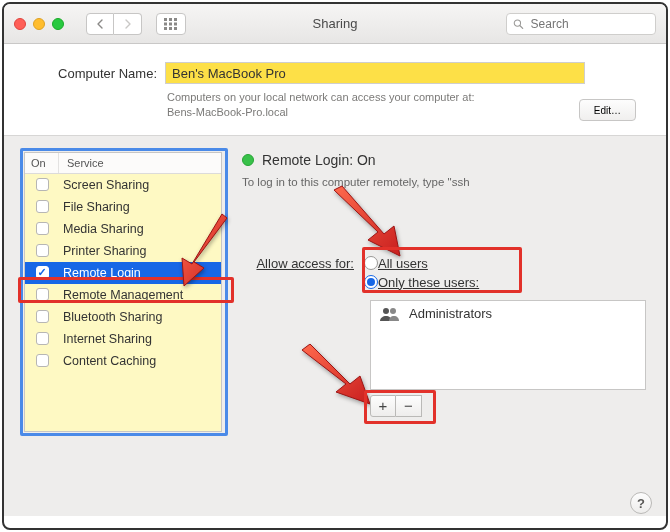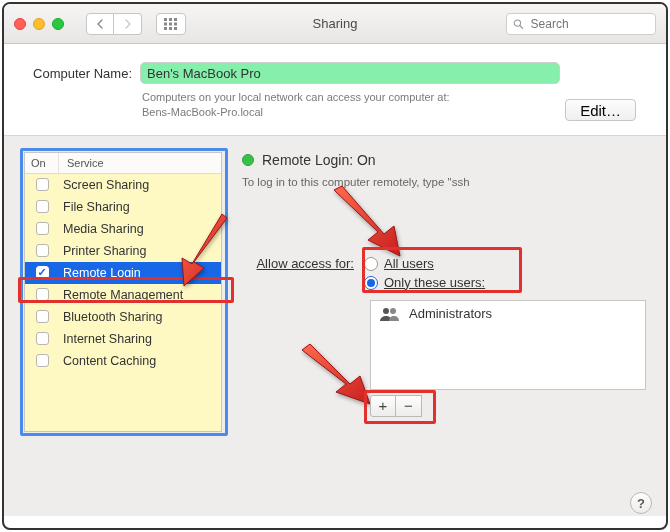--- a/index.html
+++ b/index.html
@@ -52,33 +52,33 @@
   .win-title { position:absolute; left:0; right:0; text-align:center; font-size:13px; color:#4a4a4a; pointer-events:none;}
   .searchwrap {
     margin-left:auto;
     width:150px; height:22px; background:#fff; border:1px solid #cfcecc; border-radius:4px;
     display:flex; align-items:center; padding:0 6px; gap:5px; color:#999;
   }
   .searchwrap input { border:none; outline:none; width:100%; font-size:12px; background:transparent; color:#444;}
   .upper {
     background:#fff;
     border-bottom:1px solid #d7d6d5;
-    padding:18px 20px 12px 8px;
+    padding:18px 20px 12px 33px;
   }
   .row { display:flex; align-items:center; gap:8px;}
   .lbl { width:120px; text-align:right; color:#333; font-size:13px;}
   .namefield {
-    flex:1; height:22px; border:1px solid #cfcecc; border-radius:5px; padding:0 6px;
-    background:#86efac; font-size:13px; color:#333;
+    flex:1; height:22px; border:1px solid #cfcecc; border-radius:0; padding:0 6px;
+    background:#fde047; font-size:13px; color:#333;
   }
   .hint { font-size:11px; color:#7b7a78; margin:6px 0 2px 130px; line-height:1.4; max-width:380px;}
   .editbtn {
     position:absolute; right:30px; top:95px;
     height:22px; padding:0 14px; border:1px solid #c7c6c5; border-radius:4px;
-    background:linear-gradient(#fdfdfd,#f0efee); font-size:15px;
+    background:linear-gradient(#fdfdfd,#f0efee); font-size:10px;
   }
   .lower {
     display:flex; padding:16px 20px 20px 20px; gap:18px; background:#eeedec; height:380px;
   }
   .leftwrap { position:relative; width:200px;}
   .services {
     width:198px; height:280px; background:#fef9c3; border:1px solid #c7c6c5;
     position:relative;
   }
   .svc-head { display:flex; font-size:11px; color:#555; border-bottom:1px solid #dcdbda; background:#fcfbfa;}
@@ -98,21 +98,21 @@
     position:absolute; top:125px; left:-6px; width:216px; height:26px;
     border:3px solid #e2312a; border-radius:2px; pointer-events:none;
   }
   .rightpane { flex:1; position:relative;}
   .status { display:flex; align-items:center; gap:8px; font-size:14px; margin-top:0;}
   .statusdot { width:12px; height:12px; border-radius:50%; background:#38c149; border:1px solid #27a536;}
   .subhint { font-size:11.5px; color:#666; margin:8px 0 0 0;}
   .access { display:flex; gap:10px; margin-top:68px;text-decoration:underline;}
   .access-lbl { font-size:13px; color:#333; width:112px; text-align:right;}
   .radios { display:flex; flex-direction:column; gap:4px; font-size:13px;}
-  .radio { display:flex; align-items:flex-end; gap:6px;}
+  .radio { display:flex; align-items:flex-start; }
   .rad {
     width:14px; height:14px; border-radius:50%; border:1px solid #9a9997; background:#fff;
     display:flex; align-items:center; justify-content:center;
   }
   .rad.sel { border-color:#1767e6;}
   .rad.sel::after { content:""; width:8px; height:8px; border-radius:50%; background:#1767e6;}
   .red-radio {
     position:absolute; top:95px; left:120px; width:160px; height:46px;
     border:3px solid #e2312a; border-radius:2px; pointer-events:none;
   }

